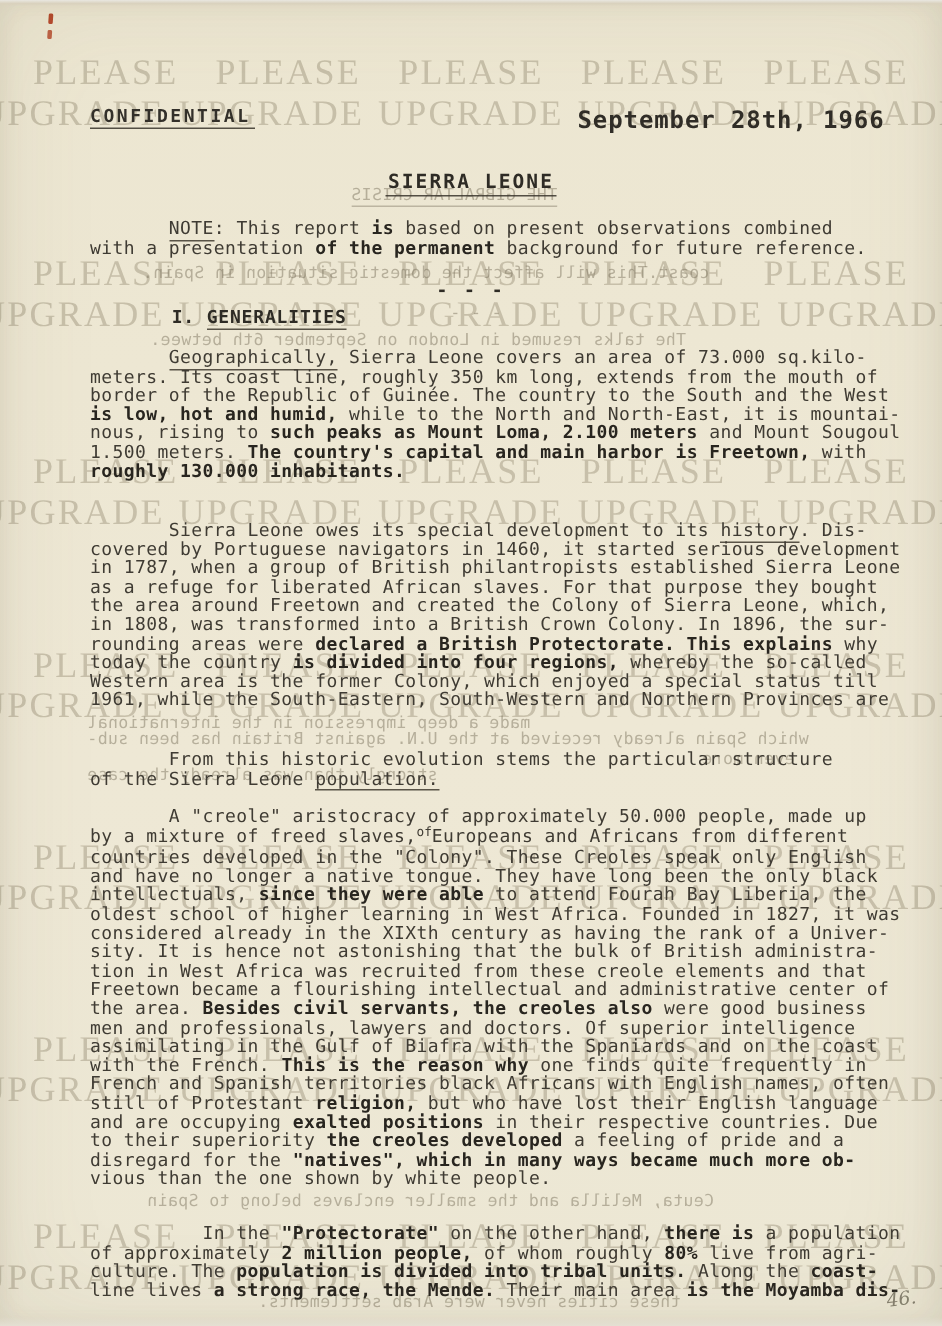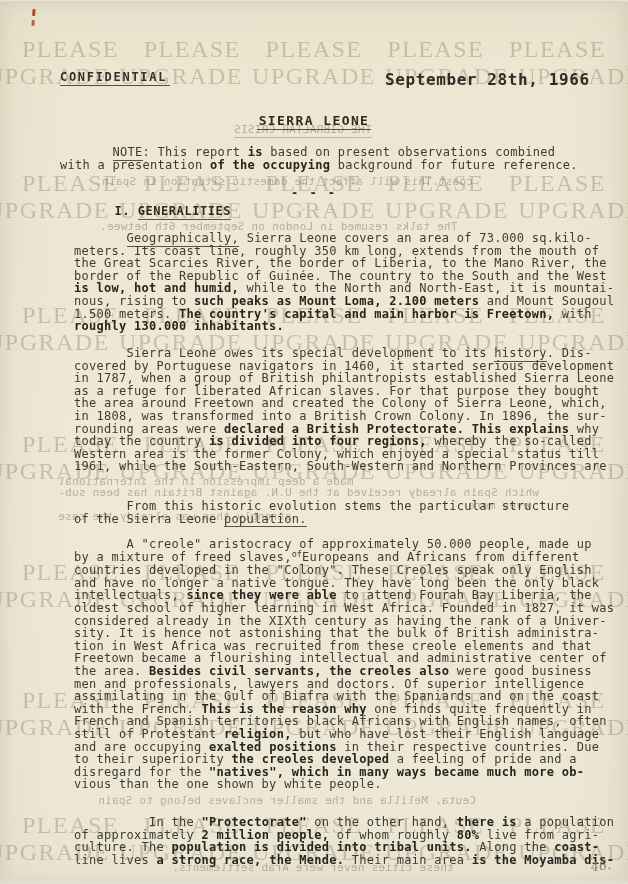--- a/index.html
+++ b/index.html
@@ -43,21 +43,21 @@
   #title-row{top:110px;left:0;right:0;text-align:center;}
   #doc-title{display:inline-block;font-weight:bold;font-size:13px;letter-spacing:1.4px;color:#2e2b25;
         border-bottom:1.3px solid rgba(55,50,42,.85);padding:0 2px 1px 2px;}
 
   #note-block{top:146px;}
   #separator{top:186px;left:0;right:0;text-align:center;font-weight:bold;font-size:12px;letter-spacing:2px;color:#2e2b25;}
   #section-heading{top:205px;}
   #section-heading .tl{font-weight:bold;color:#2e2b25;letter-spacing:.55px;}
 
   #paragraphs{position:absolute;inset:0;}
-  .para{position:absolute;left:74px;right:14px;}
+  .para{position:absolute;left:60px;right:14px;}
 
   #page-number{position:absolute;left:591px;top:858px;z-index:4;
         font-family:"DejaVu Serif",serif;font-style:italic;font-size:12.5px;color:#85806f;transform:rotate(-7deg);}
 
   
   #red-tick{position:absolute;left:32px;top:9px;z-index:4;transform:rotate(4deg);}
   #red-tick i{display:block;width:3px;background:#b5492c;border-radius:1px;}
   #red-tick i:first-child{height:7px;margin-bottom:4px;}
   #red-tick i:last-child{height:6px;opacity:.85;}
 </style>
@@ -191,34 +191,33 @@
       <span id="classification">CONFIDENTIAL</span>
       <span id="doc-date">September 28th, 1966</span>
     </div>
 
     <div class="block" id="title-row">
       <span id="doc-title">SIERRA LEONE</span>
     </div>
 
     <div class="block" id="note-block">
         <div class="tl"><span>       </span><span class="u">NOTE</span><span>: This report </span><span class="b">is</span><span> based on present observations combined</span></div>
-        <div class="tl"><span>with a presentation </span><span class="b">of the occupying</span><span> background for future reference.</span></div>
+        <div class="tl"><span>with a presentation </span><span class="b">of the permanent</span><span> background for future reference.</span></div>
       </div>
 
     <div class="block" id="separator">- - -</div>
 
     <div class="block" id="section-heading">
         <div class="tl"><span>       I. </span><span class="u">GENERALITIES</span></div>
       </div>
 
     <div id="paragraphs">
         <div class="para" style="top: 232px;">
           <div class="tl"><span>       </span><span class="u">Geographically,</span><span> Sierra Leone covers an area of 73.000 sq.kilo-</span></div>
           <div class="tl"><span>meters. Its coast line, roughly 350 km long, extends from the mouth of</span></div>
-          <div class="tl"><span>the Great Scarcies River, the border of Liberia, to the Mano River, the</span></div>
           <div class="tl"><span>border of the Republic of Guinée. The country to the South and the West</span></div>
           <div class="tl"><span class="b">is low, hot and humid,</span><span> while to the North and North-East, it is mountai-</span></div>
           <div class="tl"><span>nous, rising to </span><span class="b">such peaks as Mount Loma, 2.100 meters</span><span> and Mount Sougoul</span></div>
           <div class="tl"><span>1.500 meters. </span><span class="b">The country's capital and main harbor is Freetown,</span><span> with</span></div>
           <div class="tl"><span class="b">roughly 130.000 inhabitants.</span></div>
         </div>
         <div class="para" style="top: 347px;">
           <div class="tl"><span>       Sierra Leone owes its special development to its </span><span class="u">history</span><span>. Dis-</span></div>
           <div class="tl"><span>covered by Portuguese navigators in 1460, it started serious development</span></div>
           <div class="tl"><span>in 1787, when a group of British philantropists established Sierra Leone</span></div>

